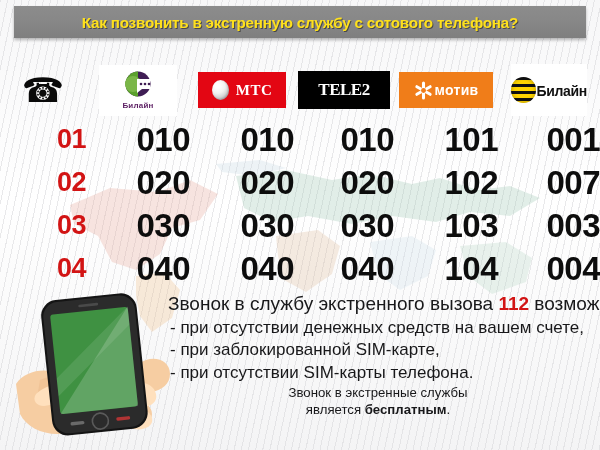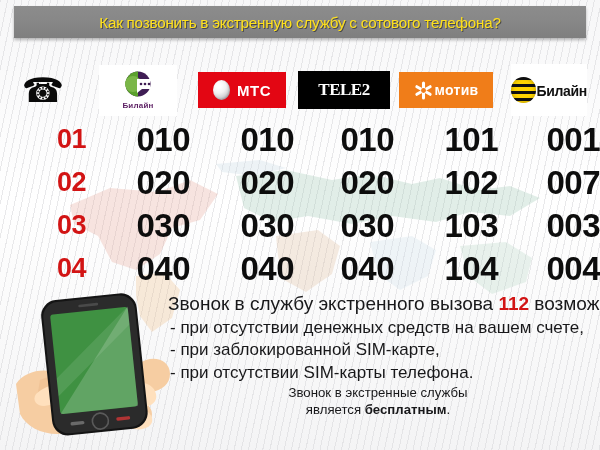--- a/index.html
+++ b/index.html
@@ -50,21 +50,21 @@
     height: 32px;
     background: linear-gradient(180deg, #8c8c8c 0%, #878787 50%, #7f7f7f 100%);
     box-shadow: 0 2px 3px rgba(0,0,0,0.28);
     display: flex;
     align-items: center;
     justify-content: center;
   }
   .titlebar-text {
     color: #ffe11c;
     font-size: 15.2px;
-    font-weight: normal;
+    font-weight: bold;
     letter-spacing: -0.2px;
     white-space: nowrap;
     text-shadow: 1px 1px 0 rgba(0,0,0,0.45);
   }
 
   
   .logorow {
     position: absolute;
     left: 0;
     top: 62px;
@@ -119,20 +119,21 @@
 
   
   .mts {
     background: #e30613;
     width: 88px;
     height: 36px;
     display: flex;
     align-items: center;
     justify-content: center;
     gap: 7px;
+    font-family: Liberation Serif, serif;
   }
   .mts-egg {
     width: 17px;
     height: 20px;
     border-radius: 50% / 50%;
     background: radial-gradient(circle at 33% 30%, #ffffff 12%, #f2f2f2 40%, #b9b9bd 85%);
     box-shadow: inset -1px -1px 2px rgba(0,0,0,0.2);
   }
   .mts-text {
     color: #ffffff;

